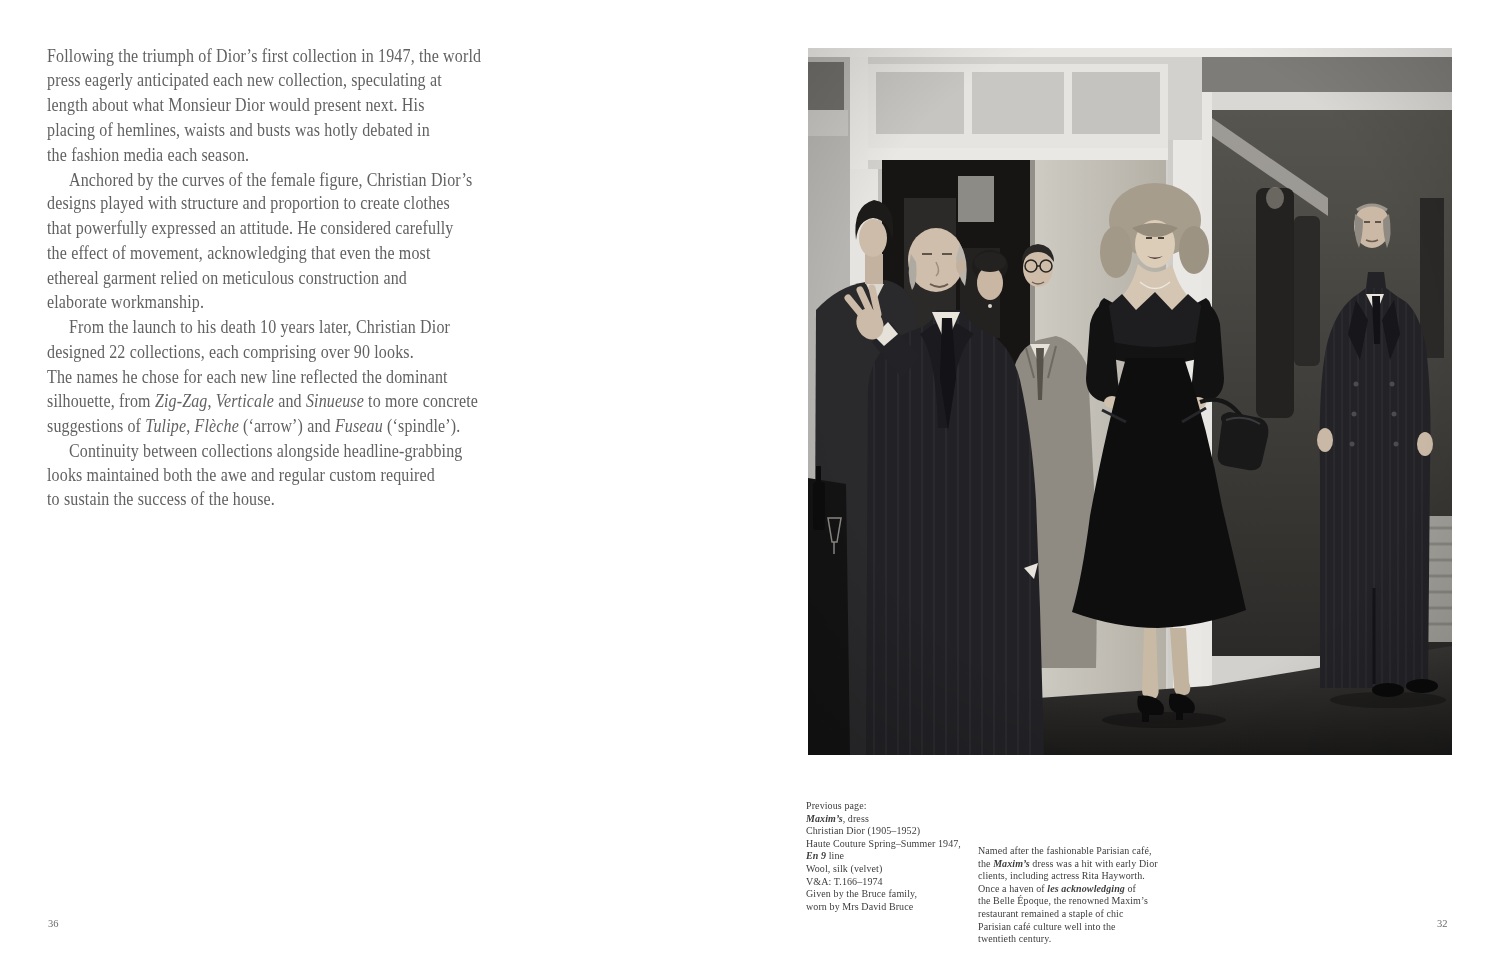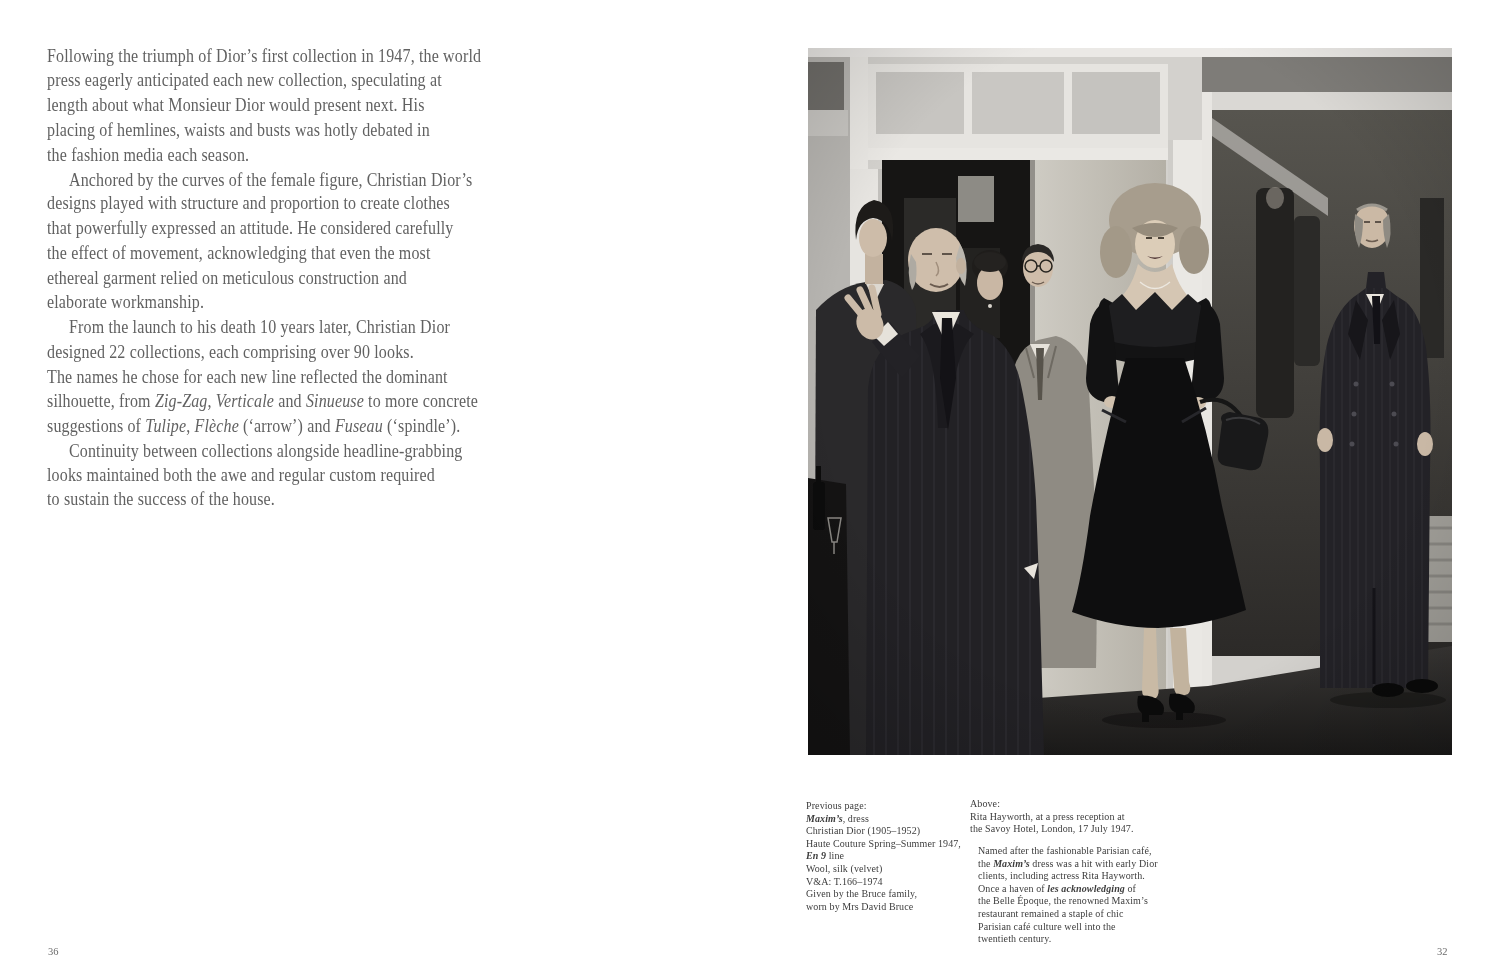--- a/index.html
+++ b/index.html
@@ -19,21 +19,21 @@
   .photo svg{display:block;width:100%;height:100%;}
 
   
   .cap{position:absolute;font-size:10px;line-height:12.6px;color:#3d3d3d;
        white-space:pre-line;letter-spacing:.1px;}
   .cap .it{font-style:italic;font-weight:bold;text-align:center;}
   #cap-left{left:806px;top:800px;width:180px;}
   #cap-right-1{left:970px;top:798px;width:180px;}
   #cap-right-2{left:978px;top:845px;width:180px;}
 
-  .pagenum{position:absolute;font-size:10.5px;color:#6b6b6b;margin-top:28px;}
+  .pagenum{position:absolute;font-size:10.5px;color:#6b6b6b;}
   #pn-left{left:48px;top:918px;}
   #pn-right{left:1437px;top:918px;}
 </style>
 </head>
 <body>
 
 <div class="spread">
 
   <div class="body-text">
     <p><span>Following the triumph of Dior’s first collection in 1947, the world
@@ -312,23 +312,20 @@
 
   <div class="cap" id="cap-left"><span>Previous page:
 </span><span class="it">Maxim’s</span><span>, dress
 Christian Dior (1905–1952)
 Haute Couture Spring–Summer 1947,
 </span><span class="it">En 9</span><span> line
 Wool, silk (velvet)
 V&amp;A: T.166–1974
 Given by the Bruce family,
 worn by Mrs David Bruce</span></div>
-  <div class="cap" id="cap-right-1"><span>Above:
-Rita Hayworth, at a press reception at
-the Savoy Hotel, London, 17 July 1947.</span></div>
   <div class="cap" id="cap-right-2"><span>Named after the fashionable Parisian café,
 the </span><span class="it">Maxim’s</span><span> dress was a hit with early Dior
 clients, including actress Rita Hayworth.
 Once a haven of </span><span class="it">les acknowledging</span><span> of
 the Belle Époque, the renowned Maxim’s
 restaurant remained a staple of chic
 Parisian café culture well into the
 twentieth century.</span></div>
 
   <div class="pagenum" id="pn-left">36</div>

